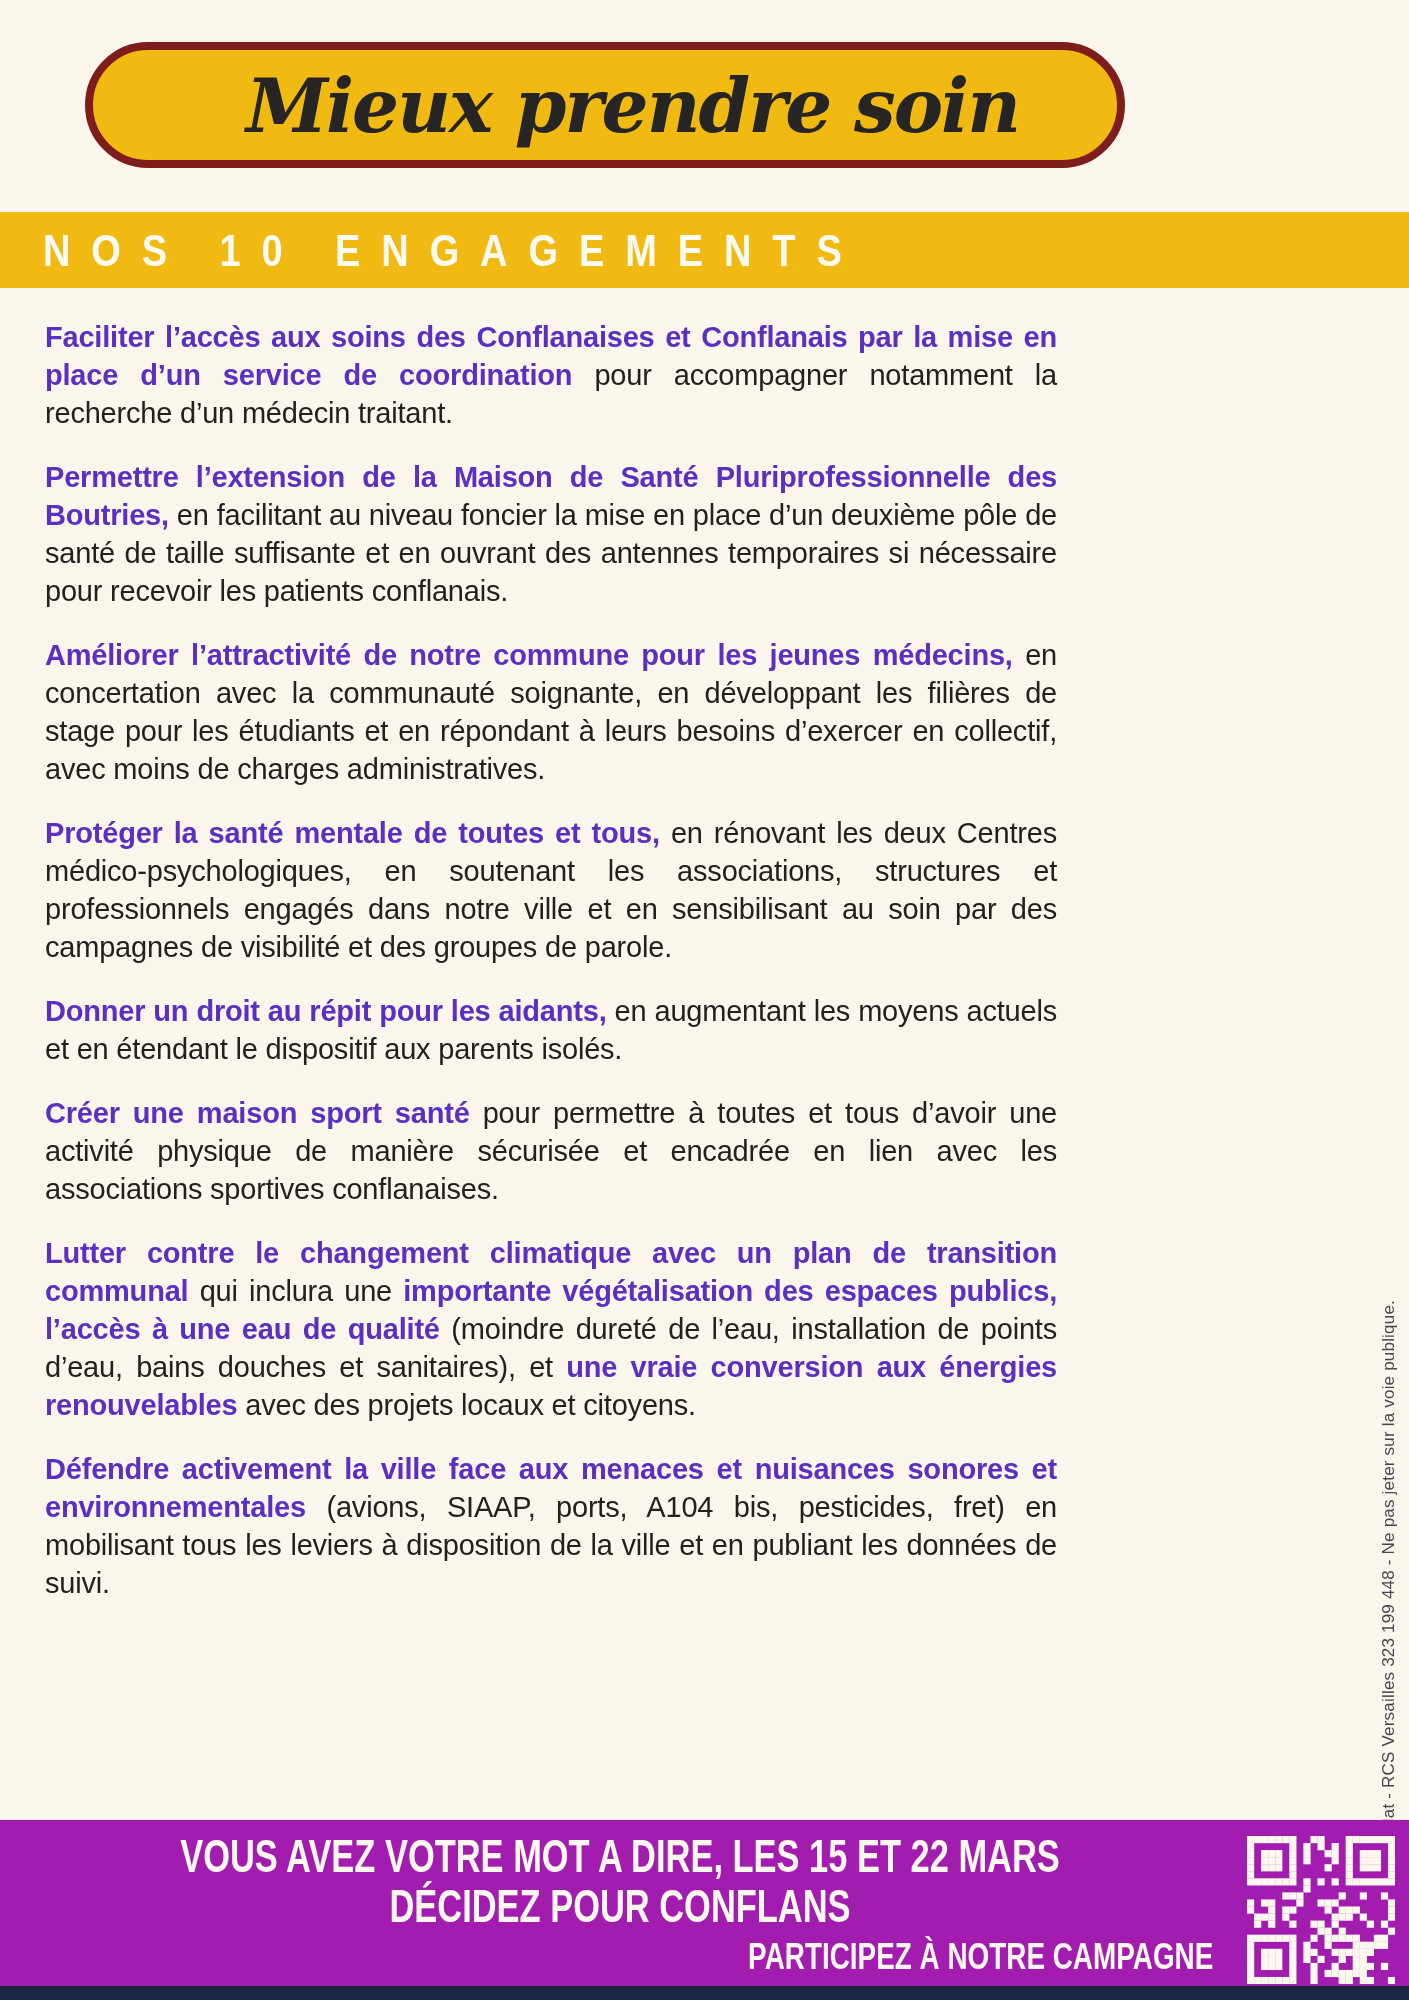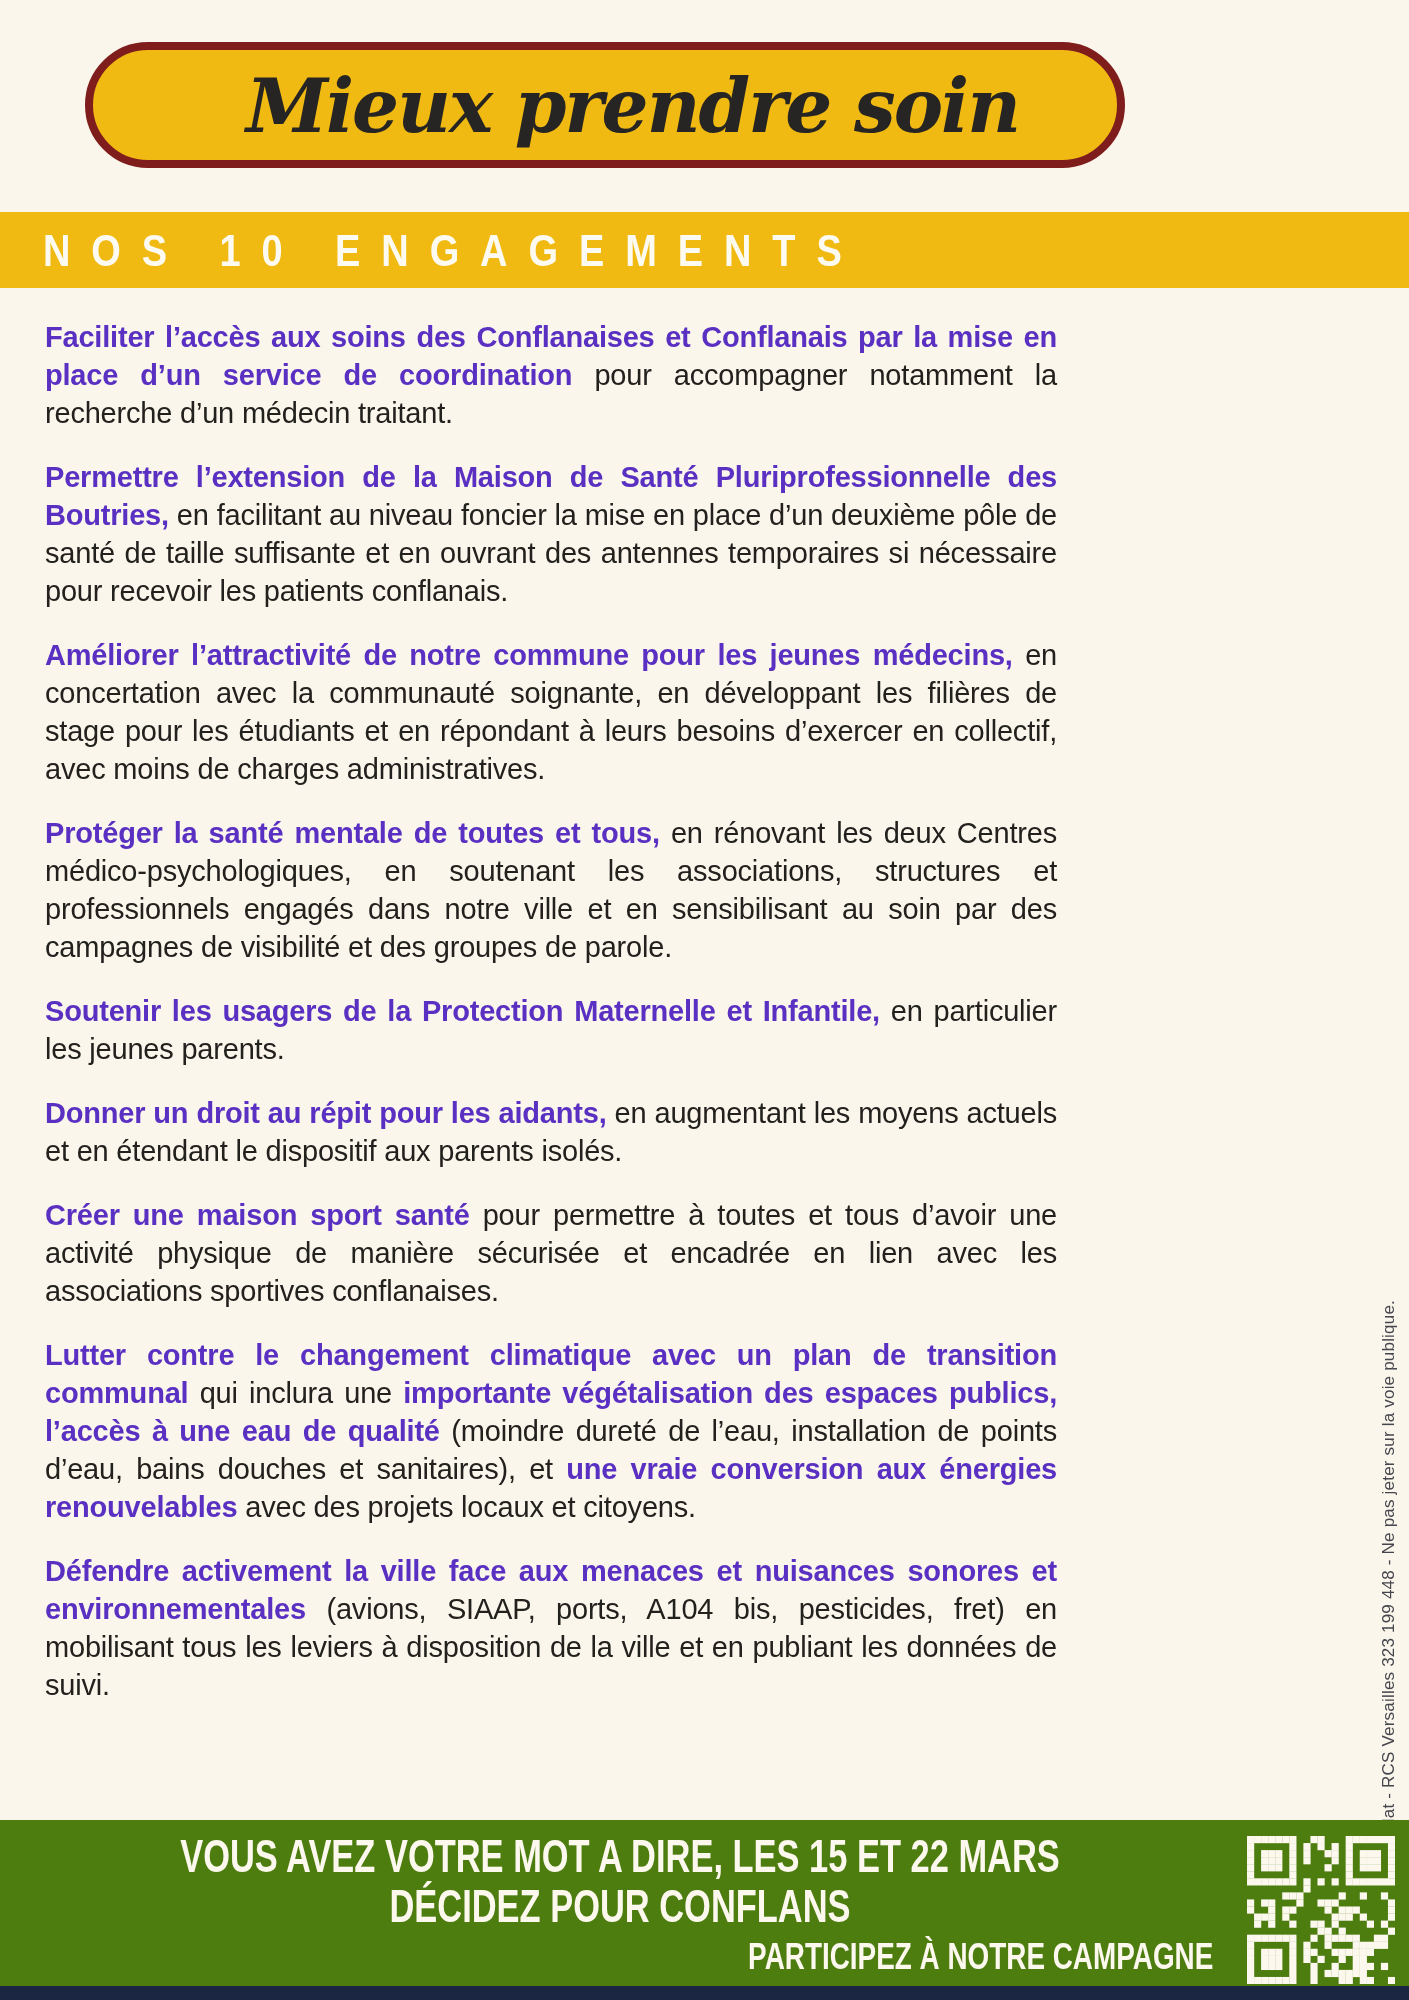--- a/index.html
+++ b/index.html
@@ -38,21 +38,21 @@
   }
   .body-col .accent{color:#5a30c2;font-weight:bold;}
   .body-col .plain{color:#23211e;}
   
   .legal{
     position:absolute;right:10px;bottom:82px;
     writing-mode:vertical-rl;transform:rotate(180deg);
     font-size:17px;color:#45454d;letter-spacing:0.2px;white-space:nowrap;
   }
   
-  .footer{position:absolute;left:0;top:1820px;width:1409px;height:168px;background:#4d7c0f;}
+  .footer{position:absolute;left:0;top:1820px;width:1409px;height:168px;background:#a21caf;}
   .footer-lines{
     position:absolute;left:0;top:12px;width:1240px;text-align:center;
     color:#fcf8ee;font-weight:bold;
   }
   .footer-line1{font-size:42px;line-height:50px;transform:scale(0.82,1.1);white-space:nowrap;}
   .footer-line2{font-size:42px;line-height:50px;transform:scale(0.82,1.1);white-space:nowrap;}
   .footer-cta{
     position:absolute;right:196px;bottom:10px;color:#fcf8ee;font-weight:bold;
     font-size:34px;transform:scale(0.82,1.08);transform-origin:right bottom;white-space:nowrap;
   }
@@ -71,21 +71,20 @@
 
   <div class="band">
     <span class="band-label">NOS 10 ENGAGEMENTS</span>
   </div>
 
   <div class="body-col" id="commitments">
       <p><span class="accent">Faciliter l’accès aux soins des Conflanaises et Conflanais par la mise en place d’un service de coordination</span><span class="plain"> pour accompagner notamment la recherche d’un médecin traitant.</span></p>
       <p><span class="accent">Permettre l’extension de la Maison de Santé Pluriprofessionnelle des Boutries,</span><span class="plain"> en facilitant au niveau foncier la mise en place d’un deuxième pôle de santé de taille suffisante et en ouvrant des antennes temporaires si nécessaire pour recevoir les patients conflanais.</span></p>
       <p><span class="accent">Améliorer l’attractivité de notre commune pour les jeunes médecins,</span><span class="plain"> en concertation avec la communauté soignante, en développant les filières de stage pour les étudiants et en répondant à leurs besoins d’exercer en collectif, avec moins de charges administratives.</span></p>
       <p><span class="accent">Protéger la santé mentale de toutes et tous,</span><span class="plain"> en rénovant les deux Centres médico-psychologiques, en soutenant les associations, structures et professionnels engagés dans notre ville et en sensibilisant au soin par des campagnes de visibilité et des groupes de parole.</span></p>
-      <p><span class="accent">Soutenir les usagers de la Protection Maternelle et Infantile,</span><span class="plain"> en particulier les jeunes parents.</span></p>
       <p><span class="accent">Donner un droit au répit pour les aidants,</span><span class="plain"> en augmentant les moyens actuels et en étendant le dispositif aux parents isolés.</span></p>
       <p><span class="accent">Créer une maison sport santé</span><span class="plain"> pour permettre à toutes et tous d’avoir une activité physique de manière sécurisée et encadrée en lien avec les associations sportives conflanaises.</span></p>
       <p><span class="accent">Lutter contre le changement climatique avec un plan de transition communal</span><span class="plain"> qui inclura une </span><span class="accent">importante végétalisation des espaces publics, l’accès à une eau de qualité</span><span class="plain"> (moindre dureté de l’eau, installation de points d’eau, bains douches et sanitaires), et </span><span class="accent">une vraie conversion aux énergies renouvelables</span><span class="plain"> avec des projets locaux et citoyens.</span></p>
       <p><span class="accent">Défendre activement la ville face aux menaces et nuisances sonores et environnementales</span><span class="plain"> (avions, SIAAP, ports, A104 bis, pesticides, fret) en mobilisant tous les leviers à disposition de la ville et en publiant les données de suivi.</span></p>
     </div>
 
   <div class="legal">Vu, le candidat - RCS Versailles 323 199 448 - Ne pas jeter sur la voie publique.</div>
 
   <div class="footer">
     <div class="footer-lines">

